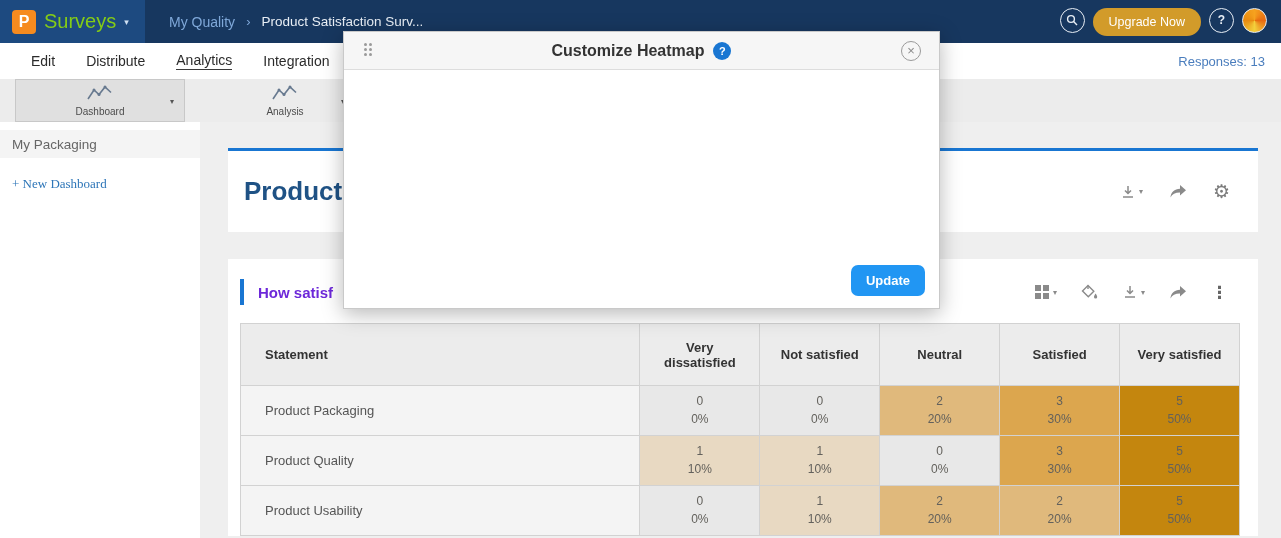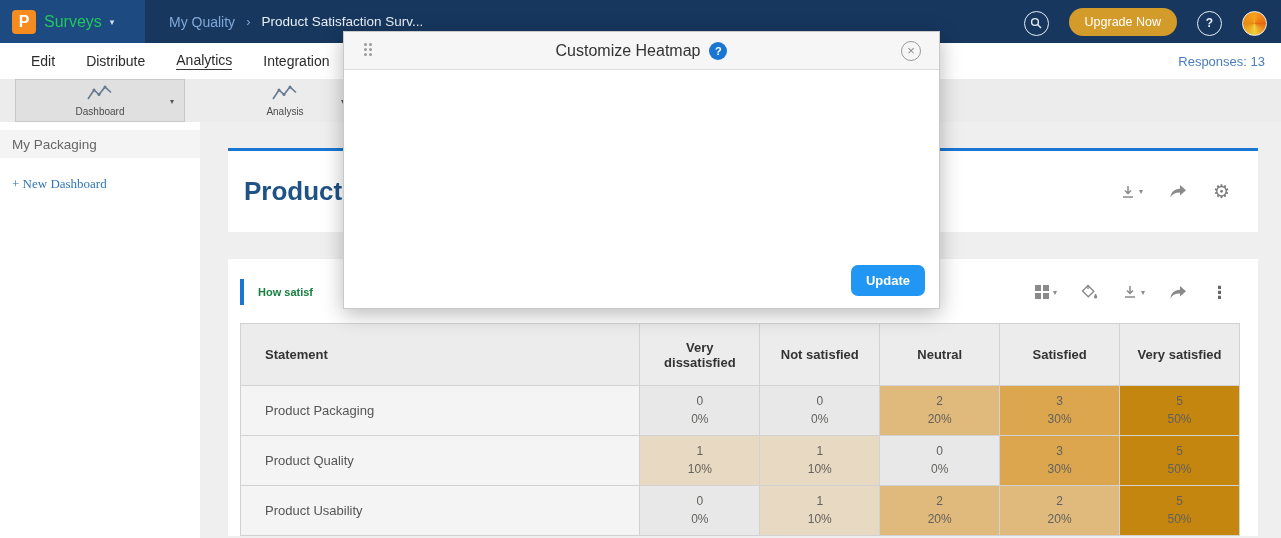--- a/index.html
+++ b/index.html
@@ -3,27 +3,27 @@
 <meta charset="utf-8">
 <style>
   * { margin:0; padding:0; box-sizing:border-box; }
   html,body { width:1281px; height:538px; overflow:hidden; }
   body { font-family:"Liberation Sans","DejaVu Sans",sans-serif; background:#efefef; position:relative; }
 
   
   .topnav { height:43px; background:#17375f; display:flex; align-items:center; position:relative; }
   .brand { width:145px; height:100%; background:#1d4a80; display:flex; align-items:center; padding-left:12px; gap:8px; cursor:pointer; }
   .logo { width:24px; height:24px; background:#f68b1f; border-radius:4px; color:#fff; font-weight:bold; font-size:16px; display:flex; align-items:center; justify-content:center; flex:none; }
-  .brand-name { color:#22c55e; font-size:16px; }
+  .brand-name { color:#84cc16; font-size:20px; }
   .caret { color:#cfe0f2; font-size:9px; }
   .breadcrumb { display:flex; align-items:center; gap:11px; margin-left:24px; font-size:14px; }
   .breadcrumb .parent { color:#7fa8d9; }
   .breadcrumb .sep { color:#7fa8d9; font-size:13px; }
   .breadcrumb .current { color:#e8eef5; font-size:13.5px; }
-  .topnav-right { position:absolute; right:14px; display:flex; align-items:flex-end; gap:20px; }
+  .topnav-right { position:absolute; right:14px; display:flex; align-items:flex-start; gap:8px; }
   .circle-icon { width:25px; height:25px; border:1.5px solid #e8eef5; border-radius:50%; color:#e8eef5; display:flex; align-items:center; justify-content:center; font-size:12px; font-weight:bold; cursor:pointer; flex:none; }
   .upgrade-btn { background:#d29b2a; color:#fff; font-size:12.5px; padding:7px 16px; border-radius:15px; border:none; cursor:pointer; }
   .avatar { width:25px; height:25px; border-radius:50%; border:1.5px solid #e8eef5; background:conic-gradient(#f6a21f,#e86a10,#f3d03c,#e88b10,#f6a21f); cursor:pointer; }
 
   
   .tabsbar { height:36px; background:#fff; display:flex; align-items:center; padding-left:31px; position:relative; }
   .tab { font-size:14px; color:#2b2b2b; margin-right:31px; cursor:pointer; padding-bottom:1px; }
   .tab.active { border-bottom:1px solid #3a3a3a; }
   .responses { position:absolute; right:16px; color:#4a7dbd; font-size:13px; }
 
@@ -47,40 +47,40 @@
   .page-title { font-size:26px; font-weight:bold; color:#1f5285; }
   .title-actions { position:absolute; right:28px; display:flex; align-items:center; gap:26px; }
   .icon-btn { display:flex; align-items:center; gap:3px; color:#8a8a8a; cursor:pointer; }
   .gear-glyph { font-family:"DejaVu Sans",sans-serif; font-size:19px; color:#7b7b7b; line-height:1; }
   .mini-caret { font-size:8px; color:#8a8a8a; }
 
   
   .widget-card { background:#fff; padding:16px 18px 0 12px; }
   .widget-header { display:flex; align-items:center; position:relative; height:34px; margin-bottom:14px; }
   .widget-accent { width:4px; height:26px; background:#1976d2; margin-right:14px; flex:none; }
-  .widget-title { font-size:11px; font-weight:bold; color:#15803d; white-space:nowrap; }
+  .widget-title { font-size:15px; font-weight:bold; color:#6d28d9; white-space:nowrap; }
   .widget-actions { position:absolute; right:12px; display:flex; align-items:center; gap:24px; }
   .kebab { font-size:17px; font-weight:bold; color:#666; font-family:"DejaVu Sans",sans-serif; }
 
   
   .heatmap { border-collapse:collapse; table-layout:fixed; }
   .heatmap th, .heatmap td { border:1px solid #d2d2d2; }
   .heatmap th { background:#ececec; height:62px; font-weight:bold; font-size:13px; color:#333; text-align:center; padding:0 14px; width:120px; }
   .heatmap th.statement, .heatmap td.statement { width:400px; text-align:left; padding-left:24px; }
   .heatmap td { height:50px; text-align:center; font-size:12px; color:#63615c; }
   .heatmap td.statement { background:#f4f4f4; font-size:13px; color:#555; }
   .cnt { line-height:1.45; }
 
   
   .modal { position:absolute; left:343px; top:31px; width:597px; height:278px; background:#fff; border:1px solid #c9c9c9; box-shadow:0 5px 20px rgba(0,0,0,.28); z-index:50; }
   .modal-header { height:38px; background:#f6f6f6; border-bottom:1px solid #ddd; display:flex; align-items:center; position:relative; }
   .drag-handle { position:absolute; left:20px; display:grid; grid-template-columns:repeat(2,5px); grid-auto-rows:5px; cursor:grab; }
   .drag-handle i { width:3px; height:3px; background:#9a9a9a; border-radius:50%; }
   .modal-title-wrap { margin:0 auto; display:flex; align-items:center; gap:9px; }
-  .modal-title { font-size:16px; font-weight:normal; color:#333; }
+  .modal-title { font-size:16px; font-weight:bold; color:#333; }
   .help-badge { width:18px; height:18px; background:#1976d2; border-radius:50%; color:#fff; font-size:11px; font-weight:bold; display:flex; align-items:center; justify-content:center; cursor:pointer; }
   .modal-close { position:absolute; right:18px; width:20px; height:20px; border:1px solid #9a9a9a; border-radius:50%; color:#8a8a8a; font-size:13px; display:flex; align-items:center; justify-content:center; cursor:pointer; }
   .modal-list { margin-top:20px; }
   .modal-row { height:33px; display:flex; align-items:center; padding-left:20px; border-bottom:1px solid #e9e9e9; }
   .modal-row.header-row { border-bottom:1px solid #dcdcdc; }
   .modal-row .label { margin-left:41px; font-size:13px; color:#333; }
   .modal-row.header-row .label { font-weight:bold; }
   .checkbox { width:14px; height:14px; border:1px solid #8f8f8f; border-radius:2px; background:#fff; position:relative; cursor:pointer; flex:none; }
   .checkbox.checked { background:#1e88e5; border-color:#1e88e5; }
   .checkbox.checked::after { content:""; position:absolute; left:4px; top:1px; width:4px; height:8px; border:solid #fff; border-width:0 2px 2px 0; transform:rotate(45deg); }

